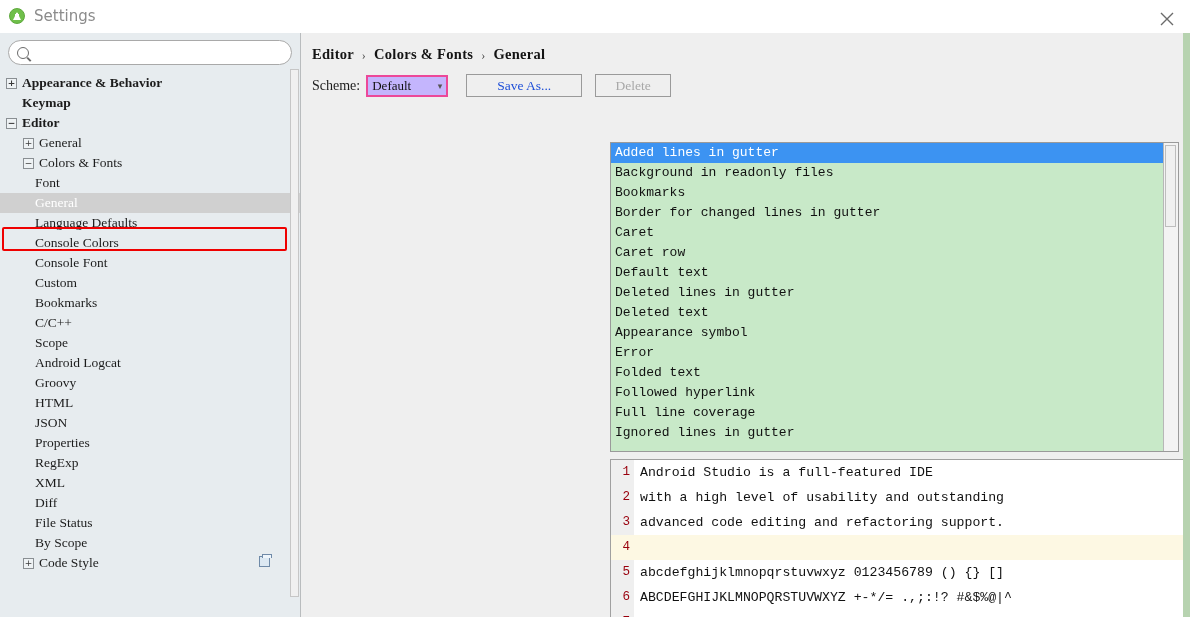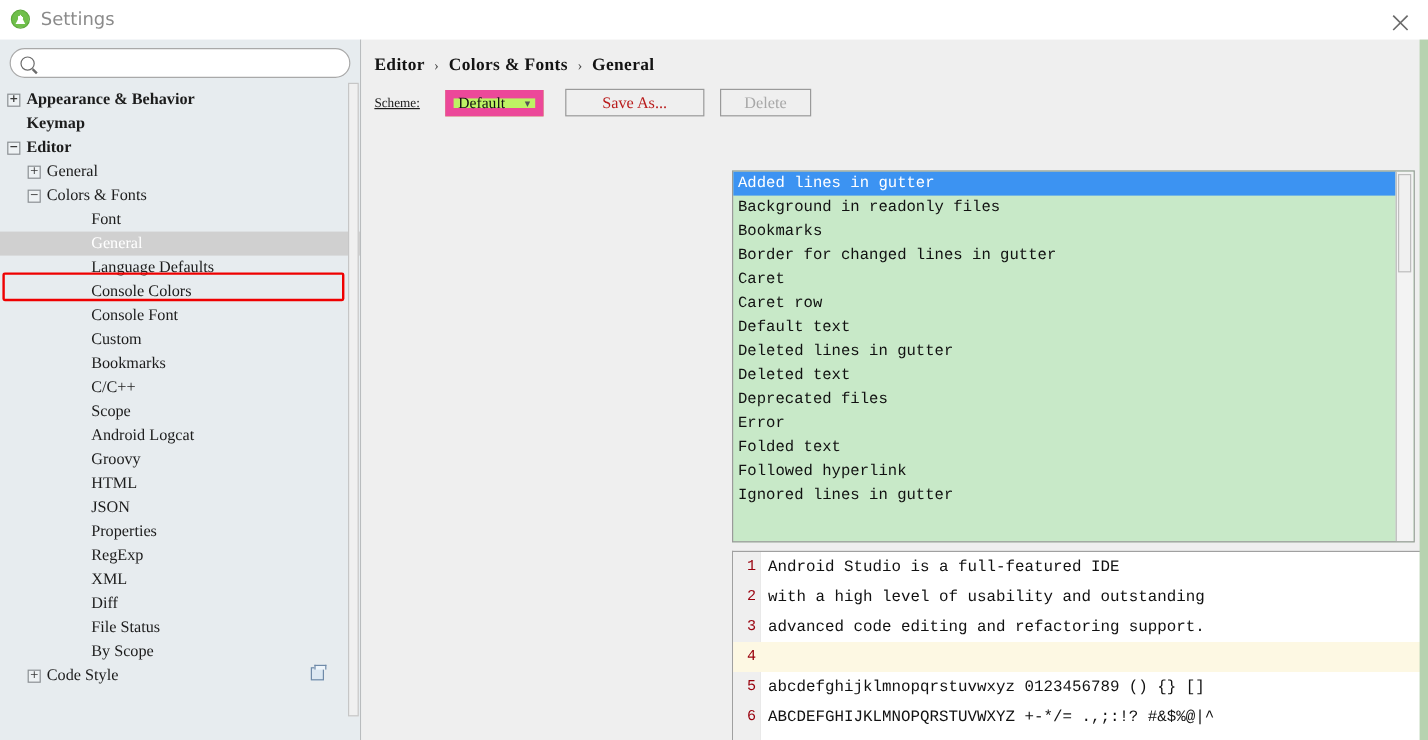--- a/index.html
+++ b/index.html
@@ -84,21 +84,21 @@
   .trow.bold{ font-weight:bold; }
   .toggle{
     width:11px;height:11px;border:1px solid #8a8f93;background:#eef2f4;
     display:inline-flex;align-items:center;justify-content:center;
     font-size:9px;line-height:9px;color:#3a3a3a;margin-right:5px;flex:none;
     font-family:"DejaVu Sans", sans-serif;
   }
   .nogl{ width:11px;margin-right:5px;flex:none; }
   .lvl1{ padding-left:6px; }
   .lvl2{ padding-left:23px; }
-  .lvl3{ padding-left:60px;text-align:right; }
+  .lvl3{ padding-left:19px;text-align:right; }
   .trow.sel{
     background:#d0d0d0;
     color:#ffffff;
   }
   #sel-highlight{
     position:absolute; left:2px; width:285px; height:24px;
     border:2px solid #ef0000; border-radius:2px;
     pointer-events:none;
   }
   .rowicon{
@@ -120,30 +120,30 @@
     position:relative; overflow:hidden;
   }
   #crumb{
     padding:13px 0 0 11px; font-size:14.5px; font-weight:bold;
     color:#141414; letter-spacing:.3px;
   }
   #crumb .sep{ font-weight:normal; color:#4b4b4b; padding:0 4px; font-size:12px;}
   #scheme-row{
     display:flex; align-items:center; margin:11px 0 0 11px; height:23px;
   }
-  #scheme-label{ font-size:11px; color:#1c1c1c; margin-right:21px;text-decoration:underline;}
+  #scheme-label{ font-size:14px; color:#1c1c1c; margin-right:6px;}
   #scheme-select{
-    width:82px;height:22px;background:#bef264;border:7px solid #ec4899;
+    width:82px;height:22px;background:#c4b5fd;border:2px solid #ec4899;
     display:flex;align-items:center;padding:0 4px;font-size:13px;color:#111;
     position:relative; cursor:pointer;
   }
   #scheme-select .cv{ margin-left:auto;font-size:9px;color:#555;}
   .btn{
     height:23px; border:1px solid #9a9a9a; background:#efefef;
-    font-family:"Liberation Serif",serif; font-size:13.5px; color:#b91c1c;
+    font-family:"Liberation Serif",serif; font-size:13.5px; color:#1d4ed8;
     display:flex;align-items:center;justify-content:center;
     cursor:pointer;
   }
   #save-as{ width:116px; margin-left:18px; }
   #delete-btn{ width:76px; margin-left:13px; color:#a8a8a8; }
 
   
   #list-wrap{
     position:absolute; left:309px; top:109px; width:569px; height:310px;
     background:#c8e9c8; border:1px solid #9a9a9a; overflow:hidden;
@@ -359,24 +359,25 @@
       <div id="list-inner">
           <div class="litem sel">Added lines in gutter</div>
           <div class="litem">Background in readonly files</div>
           <div class="litem">Bookmarks</div>
           <div class="litem">Border for changed lines in gutter</div>
           <div class="litem">Caret</div>
           <div class="litem">Caret row</div>
           <div class="litem">Default text</div>
           <div class="litem">Deleted lines in gutter</div>
           <div class="litem">Deleted text</div>
-          <div class="litem">Deprecated files</div>
+          <div class="litem">Appearance symbol</div>
           <div class="litem">Error</div>
           <div class="litem">Folded text</div>
           <div class="litem">Followed hyperlink</div>
+          <div class="litem">Full line coverage</div>
           <div class="litem">Ignored lines in gutter</div>
         </div>
       <div id="list-scroll">
         <div id="list-thumb"></div>
       </div>
     </div>
 
     <div id="attrs">
 
       <div id="bolditalic">

